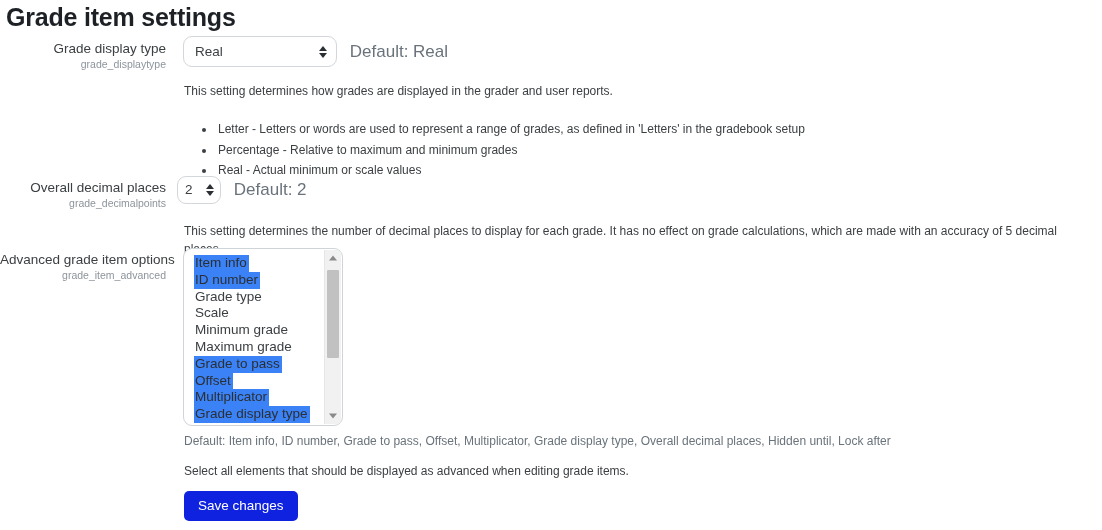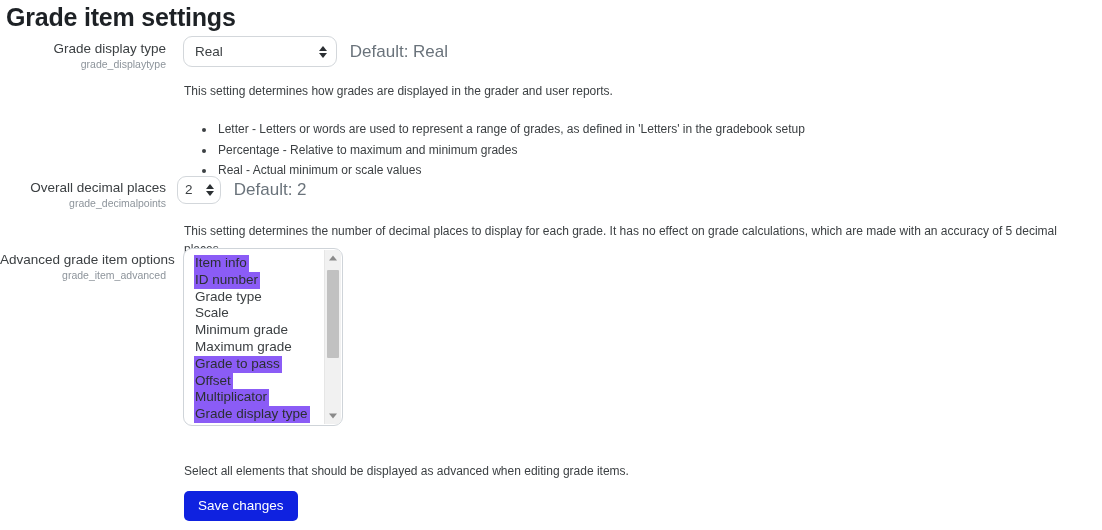--- a/index.html
+++ b/index.html
@@ -180,21 +180,21 @@
     color: #3c4043;
     line-height: 16.8px;
     padding: 0 0 0 10px;
     white-space: nowrap;
   }
   .opt span {
     display: inline-block;
     padding: 0 2px 0 1px;
   }
   .opt.selected span {
-    background: #8b5cf6;
+    background: #3b82f6;
     color: #2b2f33;
   }
 
   
   .sbar {
     position: absolute;
     top: 1px;
     right: 1px;
     bottom: 1px;
     width: 16px;
@@ -324,18 +324,19 @@
       <div class="sbar-btn top">
           <span class="tri"></span>
         </div>
       <div class="sbar-thumb"></div>
       <div class="sbar-btn bot">
           <span class="tri"></span>
         </div>
     </div>
   </div>
 
+  <div class="desc" style="top:432px; width:900px; color:#6a737b;">Default: Item info, ID number, Grade to pass, Offset, Multiplicator, Grade display type, Overall decimal places, Hidden until, Lock after</div>
 
   <div class="desc" style="top:462px; width:700px;">Select all elements that should be displayed as advanced when editing grade items.</div>
 
   <button class="btn-primary">Save changes</button>
 
 </div>
 
 </body></html>

